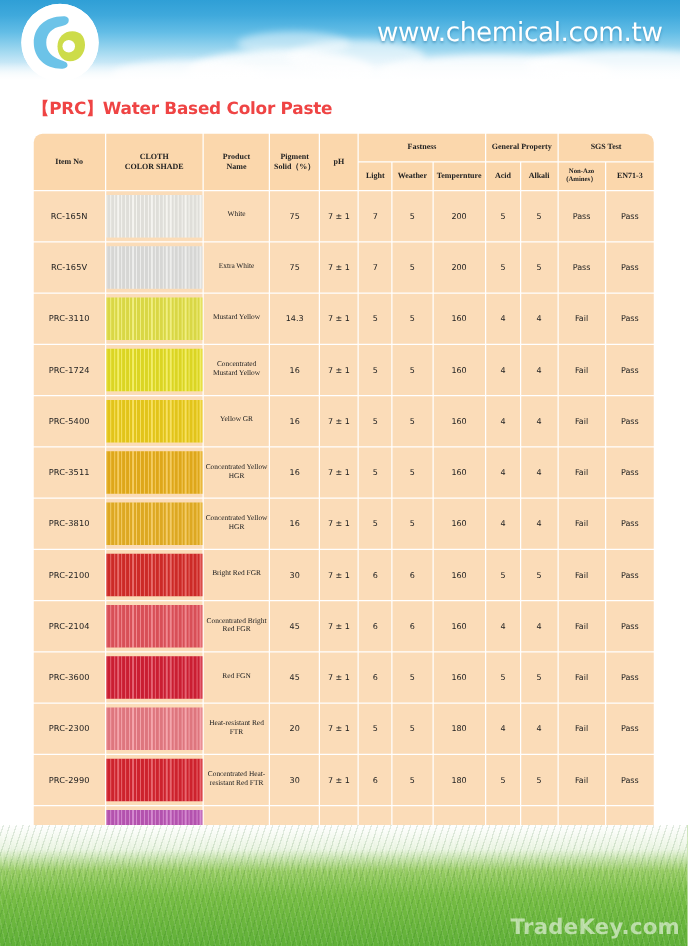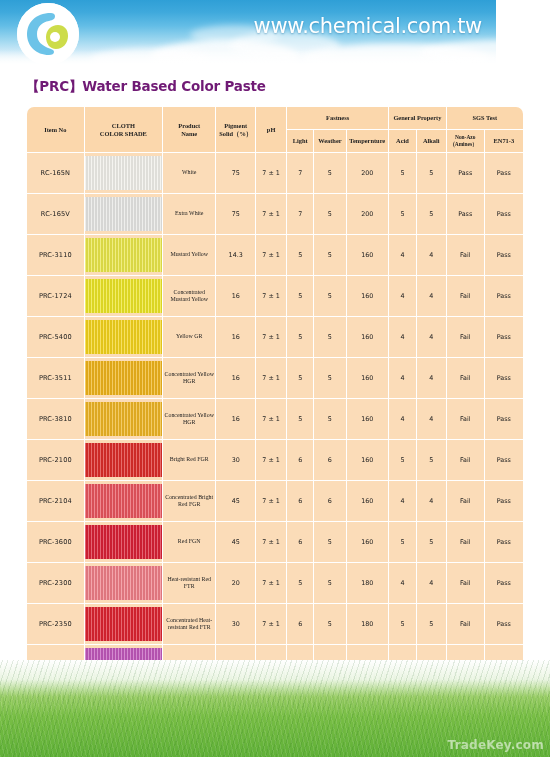--- a/index.html
+++ b/index.html
@@ -7,21 +7,21 @@
     width: 550px; height: 757px;
     font-family: "Liberation Serif", serif;
     background: #ffffff;
     overflow: hidden;
     position: relative;
   }
 
   
   .banner {
     position: relative;
-    width: 496px; height: 68px;
+    width: 544px; height: 68px;
     background: linear-gradient(180deg,
         #2f9fd6 0%, #3fa9dc 18%, #63bde6 38%,
         #9bd6ef 58%, #c9e8f7 74%, #e8f5fb 86%, #ffffff 100%);
     overflow: hidden;
   }
   .cloud {
     position: absolute;
     background: #ffffff;
     border-radius: 50%;
     filter: blur(3px);
@@ -51,21 +51,21 @@
     font-size: 21px; color: #ffffff;
     letter-spacing: -0.3px;
     z-index: 5;
     text-shadow: 0 1px 2px rgba(0,80,130,.35);
   }
 
   
   .doc-title {
     position: absolute; left: 26px; top: 78px;
     font-family: "DejaVu Sans", sans-serif;
-    font-size: 13.5px; font-weight: bold; color: #701a75;
+    font-size: 13.5px; font-weight: bold; color: #ef4444;
     letter-spacing: -0.2px;
   }
 
   
   .table-wrap {
     position: absolute; left: 26px; top: 106px;
     width: 498px;
   }
   table { border-collapse: separate; border-spacing: 1px; width: 498px; }
   th, td {
@@ -113,21 +113,21 @@
   }
   .grass-tex {
     position:absolute; left:0; top:0; width:550px; height:97px;
     background:
       repeating-linear-gradient(78deg, rgba(255,255,255,.10) 0 1px, rgba(0,0,0,0) 1px 4px),
       repeating-linear-gradient(-72deg, rgba(20,90,20,.12) 0 1px, rgba(0,0,0,0) 1px 5px);
   }
   .watermark {
     position: absolute; right: 6px; bottom: 5px;
     font-family: "DejaVu Sans", sans-serif;
-    font-size: 12px; font-weight: bold;
+    font-size: 17px; font-weight: bold;
     color: rgba(255,255,255,.55);
     letter-spacing: .2px;
   }
 </style>
 </head>
 <body>
 
 <div class="banner">
   <div class="cloud c1"></div>
   <div class="cloud c2"></div>
@@ -360,21 +360,21 @@
           <td class="num">7 ± 1</td>
           <td class="num">5</td>
           <td class="num">5</td>
           <td class="num">180</td>
           <td class="num">4</td>
           <td class="num">4</td>
           <td class="num">Fail</td>
           <td class="num">Pass</td>
         </tr>
         <tr class="alt">
-          <td class="item">PRC-2350</td>
+          <td class="item">PRC-2990</td>
           <td class="swatch-cell">
             <div class="swatch" style="background: repeating-linear-gradient(90deg, rgba(255, 255, 255, 0.3) 0px, rgba(255, 255, 255, 0.3) 1px, rgba(0, 0, 0, 0.07) 1px, rgba(0, 0, 0, 0.07) 3px), rgb(221, 37, 48);"></div>
           </td>
           <td class="pname">Concentrated Heat-resistant Red FTR</td>
           <td class="num">30</td>
           <td class="num">7 ± 1</td>
           <td class="num">6</td>
           <td class="num">5</td>
           <td class="num">180</td>
           <td class="num">5</td>

